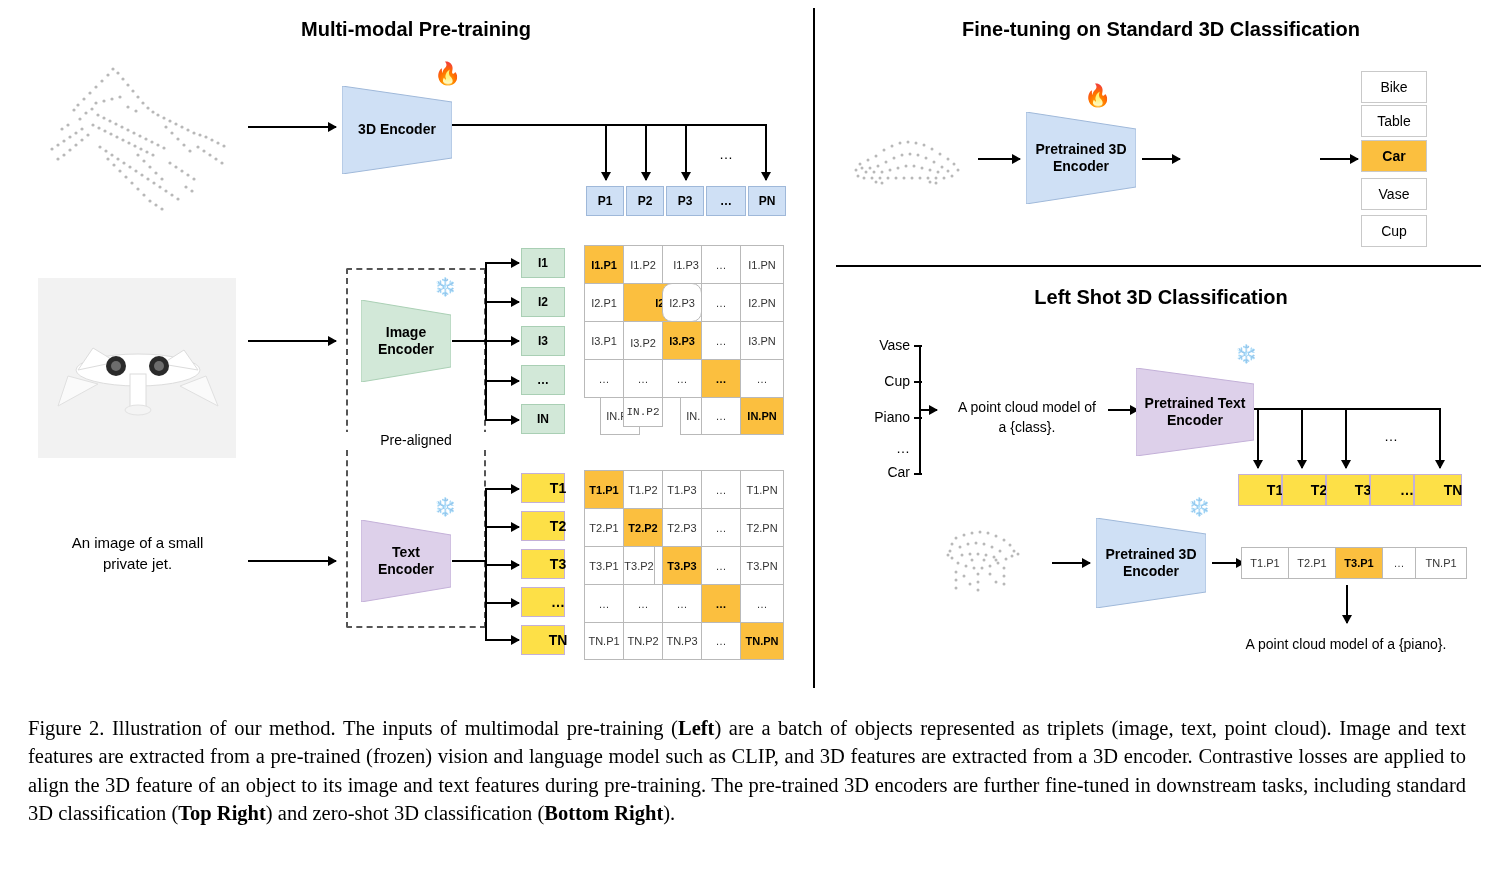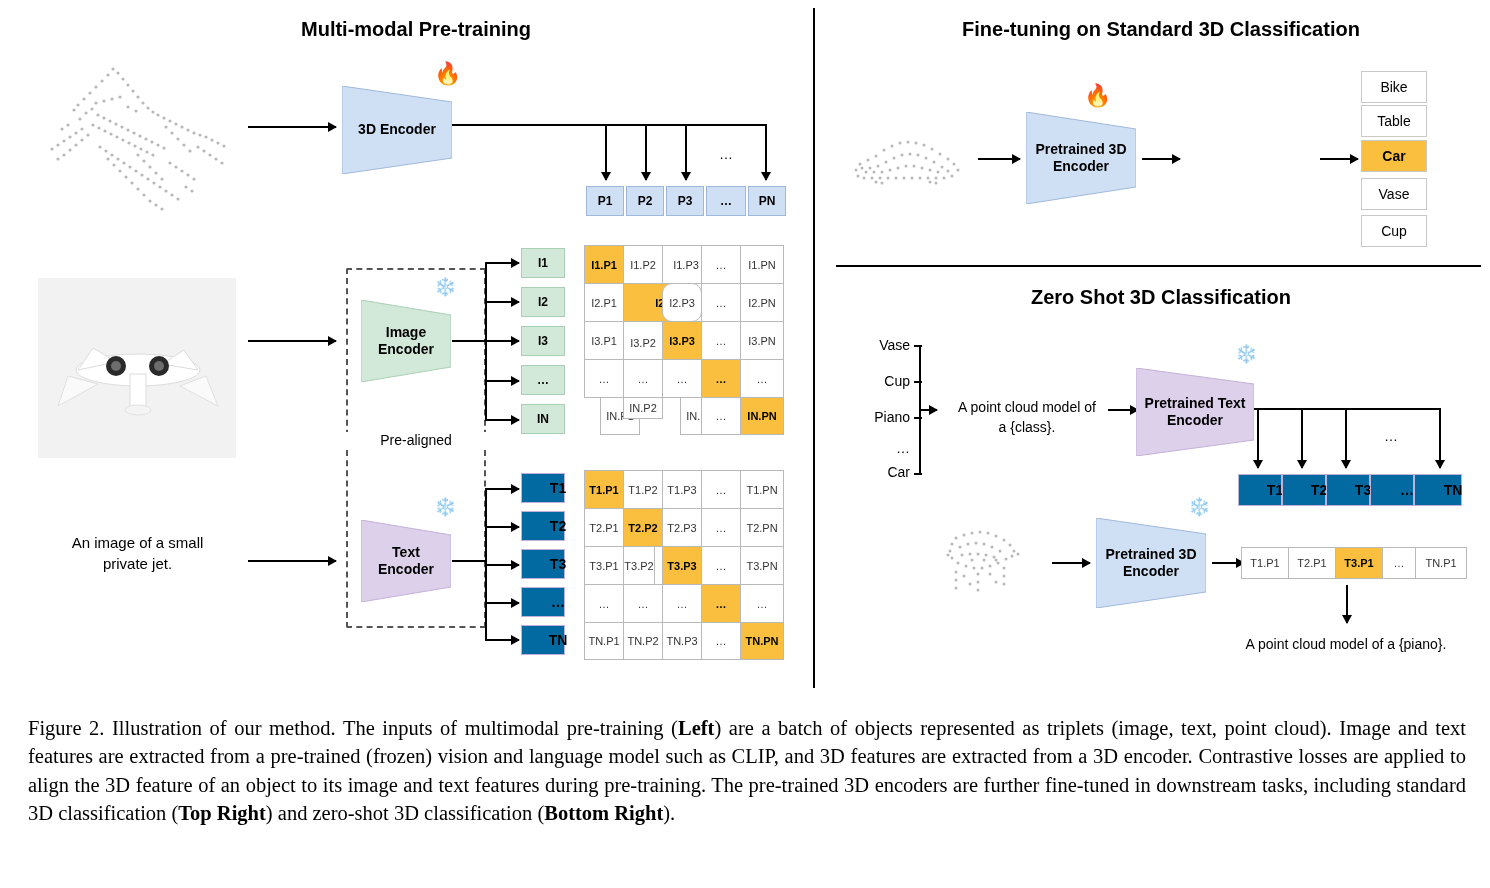--- a/index.html
+++ b/index.html
@@ -46,21 +46,21 @@
   }
   .cellbox.hl { background:#fbbf3f; color:#000; font-weight:bold; }
 
   .tagbox {
     position:absolute; box-sizing:border-box;
     border:1px solid #9fb8d9; background:#cfe0f5;
     display:flex; align-items:center; justify-content:center;
     font-size:12px; font-weight:bold;
   }
   .tagbox.img { border-color:#a9cfb4; background:#d2e8d8; }
-  .tagbox.txt { border-color:#c3b0d8; background:#0369a1;padding-left:30px; }
+  .tagbox.txt { border-color:#c3b0d8; background:#fde047;padding-left:30px; }
 
   .listbox {
     position:absolute; box-sizing:border-box;
     border:1px solid #c9c9c9; background:#fff;
     display:flex; align-items:center; justify-content:center;
     font-size:14px;
   }
   .listbox.sel { background:#fbbf3f; font-weight:bold; }
 
   .greybox {
@@ -334,21 +334,21 @@
       <div class="cellbox" style="left: 39px; top: 76px; width: 40px; height: 44px;">I3.P2</div>
       <div class="cellbox hl" style="left: 78px; top: 76px; width: 40px; height: 39px;">I3.P3</div>
       <div class="cellbox" style="left: 117px; top: 76px; width: 40px; height: 39px;">…</div>
       <div class="cellbox" style="left: 156px; top: 76px; width: 44px; height: 39px;">I3.PN</div>
       <div class="cellbox" style="left: 0px; top: 114px; width: 40px; height: 39px;">…</div>
       <div class="cellbox" style="left: 39px; top: 114px; width: 40px; height: 39px;">…</div>
       <div class="cellbox" style="left: 78px; top: 114px; width: 40px; height: 39px;">…</div>
       <div class="cellbox hl" style="left: 117px; top: 114px; width: 40px; height: 39px;">…</div>
       <div class="cellbox" style="left: 156px; top: 114px; width: 44px; height: 39px;">…</div>
       <div class="cellbox" style="left: 16px; top: 152px; width: 40px; height: 38px;">IN.P1</div>
-      <div class="cellbox" style="left: 39px; top: 152px; width: 40px; height: 22px;">IN.P2</div>
+      <div class="cellbox" style="left: 39px; top: 152px; width: 40px; height: 30px; font-family: Liberation Mono, monospace;">IN.P2</div>
       <div class="cellbox" style="left: 96px; top: 152px; width: 40px; height: 38px;">IN.P3</div>
       <div class="cellbox" style="left: 117px; top: 152px; width: 40px; height: 38px;">…</div>
       <div class="cellbox hl" style="left: 156px; top: 152px; width: 44px; height: 38px;">IN.PN</div>
     </div>
 
   <div id="text-matrix" style="position:absolute; left:568px; top:470px;">
       <div class="cellbox hl" style="left: 0px; top: 0px; width: 40px; height: 39px;">T1.P1</div>
       <div class="cellbox" style="left: 39px; top: 0px; width: 40px; height: 39px;">T1.P2</div>
       <div class="cellbox" style="left: 78px; top: 0px; width: 40px; height: 39px;">T1.P3</div>
       <div class="cellbox" style="left: 117px; top: 0px; width: 40px; height: 39px;">…</div>
@@ -452,21 +452,21 @@
 
 
   <div class="arrow" style="left:1304px; top:158px; width:38px;"></div>
 
   <div class="listbox" style="left:1345px; top:71px; width:66px; height:32px;">Bike</div>
   <div class="listbox" style="left:1345px; top:105px; width:66px; height:32px;">Table</div>
   <div class="listbox sel" style="left:1345px; top:140px; width:66px; height:32px;">Car</div>
   <div class="listbox" style="left:1345px; top:178px; width:66px; height:32px;">Vase</div>
   <div class="listbox" style="left:1345px; top:215px; width:66px; height:32px;">Cup</div>
 
-  <div class="title" style="left:830px; top:286px; width:630px;">Zero Shot 3D Classification</div>
+  <div class="title" style="left:830px; top:286px; width:630px;">Left Shot 3D Classification</div>
 
   <div class="txt" style="left:836px; top:337px; width:58px; text-align:right;">Vase</div>
   <div class="txt" style="left:836px; top:373px; width:58px; text-align:right;">Cup</div>
   <div class="txt" style="left:826px; top:409px; width:68px; text-align:right;">Piano</div>
   <div class="txt" style="left:836px; top:440px; width:58px; text-align:right;">…</div>
   <div class="txt" style="left:836px; top:464px; width:58px; text-align:right;">Car</div>
 
   <div class="plainline" style="left:903px; top:345px; width:2px; height:130px;"></div>
   <div class="plainline" style="left:898px; top:345px; width:8px; height:2px;"></div>
   <div class="plainline" style="left:898px; top:381px; width:8px; height:2px;"></div>

